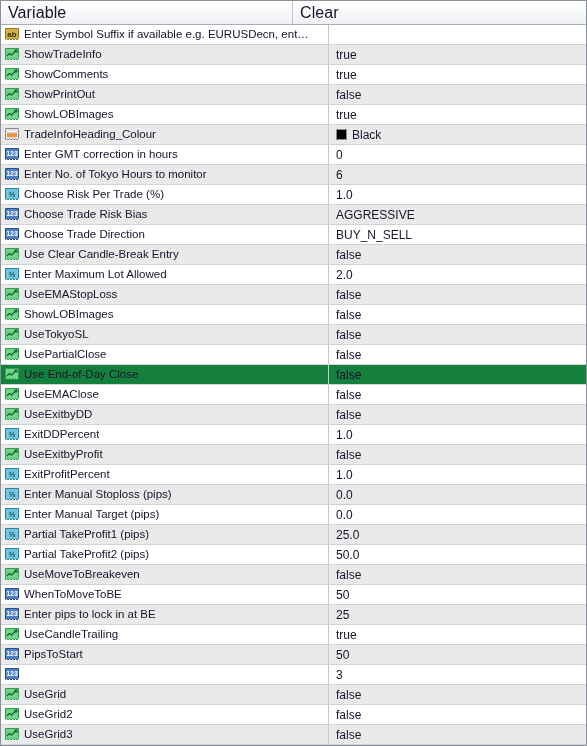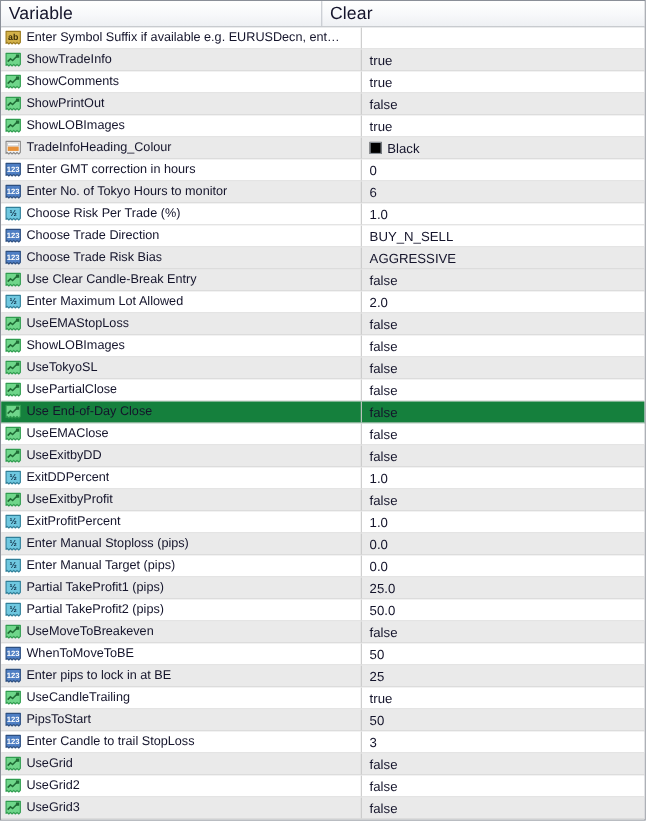--- a/index.html
+++ b/index.html
@@ -265,52 +265,52 @@
               <path d="M1.5 1.5 H14.5 V11.5 L13 13 L11.5 11.5 L10 13 L8.5 11.5 L7 13 L5.5 11.5 L4 13 L2.5 11.5 L1.5 12.5 Z" fill="#6fc8e0" stroke="#2f7f99" stroke-width="1" stroke-linejoin="round"></path>
               <text x="8" y="9.6" text-anchor="middle" font-family="&quot;Liberation Sans&quot;, sans-serif" font-size="8" font-weight="bold" fill="#12324a">½</text>
             </svg>
           </span>
           <span class="var-label">Choose Risk Per Trade (%)</span>
         </div>
         <div class="cell-val">
           <span class="val-label">1.0</span>
         </div>
       </div>
+      <div class="grid-row alt">
+        <div class="cell-var">
+          <span class="type-icon">
+            <svg width="16" height="15" viewBox="0 0 16 15">
+              <path d="M1.5 1.5 H14.5 V11.5 L13 13 L11.5 11.5 L10 13 L8.5 11.5 L7 13 L5.5 11.5 L4 13 L2.5 11.5 L1.5 12.5 Z" fill="#4f7fc4" stroke="#2d4f80" stroke-width="1" stroke-linejoin="round"></path>
+              <text x="8" y="9.4" text-anchor="middle" font-family="&quot;Liberation Sans&quot;, sans-serif" font-size="7" font-weight="bold" fill="#ffffff">123</text>
+            </svg>
+          </span>
+          <span class="var-label">Choose Trade Risk Bias</span>
+        </div>
+        <div class="cell-val">
+          <span class="val-label">AGGRESSIVE</span>
+        </div>
+      </div>
       <div class="grid-row">
         <div class="cell-var">
           <span class="type-icon">
             <svg width="16" height="15" viewBox="0 0 16 15">
               <path d="M1.5 1.5 H14.5 V11.5 L13 13 L11.5 11.5 L10 13 L8.5 11.5 L7 13 L5.5 11.5 L4 13 L2.5 11.5 L1.5 12.5 Z" fill="#4f7fc4" stroke="#2d4f80" stroke-width="1" stroke-linejoin="round"></path>
               <text x="8" y="9.4" text-anchor="middle" font-family="&quot;Liberation Sans&quot;, sans-serif" font-size="7" font-weight="bold" fill="#ffffff">123</text>
             </svg>
           </span>
           <span class="var-label">Choose Trade Direction</span>
         </div>
         <div class="cell-val">
           <span class="val-label">BUY_N_SELL</span>
         </div>
       </div>
       <div class="grid-row alt">
         <div class="cell-var">
           <span class="type-icon">
             <svg width="16" height="15" viewBox="0 0 16 15">
-              <path d="M1.5 1.5 H14.5 V11.5 L13 13 L11.5 11.5 L10 13 L8.5 11.5 L7 13 L5.5 11.5 L4 13 L2.5 11.5 L1.5 12.5 Z" fill="#4f7fc4" stroke="#2d4f80" stroke-width="1" stroke-linejoin="round"></path>
-              <text x="8" y="9.4" text-anchor="middle" font-family="&quot;Liberation Sans&quot;, sans-serif" font-size="7" font-weight="bold" fill="#ffffff">123</text>
-            </svg>
-          </span>
-          <span class="var-label">Choose Trade Risk Bias</span>
-        </div>
-        <div class="cell-val">
-          <span class="val-label">AGGRESSIVE</span>
-        </div>
-      </div>
-      <div class="grid-row alt">
-        <div class="cell-var">
-          <span class="type-icon">
-            <svg width="16" height="15" viewBox="0 0 16 15">
               <path d="M1.5 1.5 H14.5 V11.5 L13 13 L11.5 11.5 L10 13 L8.5 11.5 L7 13 L5.5 11.5 L4 13 L2.5 11.5 L1.5 12.5 Z" fill="#6fd68a" stroke="#2f9c4f" stroke-width="1" stroke-linejoin="round"></path>
               <polyline points="3,9 5.5,6.5 7.5,8 12,3.5" fill="none" stroke="#1f6b35" stroke-width="1.4"></polyline>
               <rect x="10.5" y="2.5" width="3" height="3" fill="#1f6b35"></rect>
             </svg>
           </span>
           <span class="var-label">Use Clear Candle-Break Entry</span>
         </div>
         <div class="cell-val">
           <span class="val-label">false</span>
         </div>
@@ -606,21 +606,20 @@
         </div>
       </div>
       <div class="grid-row">
         <div class="cell-var">
           <span class="type-icon">
             <svg width="16" height="15" viewBox="0 0 16 15">
               <path d="M1.5 1.5 H14.5 V11.5 L13 13 L11.5 11.5 L10 13 L8.5 11.5 L7 13 L5.5 11.5 L4 13 L2.5 11.5 L1.5 12.5 Z" fill="#4f7fc4" stroke="#2d4f80" stroke-width="1" stroke-linejoin="round"></path>
               <text x="8" y="9.4" text-anchor="middle" font-family="&quot;Liberation Sans&quot;, sans-serif" font-size="7" font-weight="bold" fill="#ffffff">123</text>
             </svg>
           </span>
-          <span class="var-label">Enter Candle to trail StopLoss</span>
         </div>
         <div class="cell-val">
           <span class="val-label">3</span>
         </div>
       </div>
       <div class="grid-row alt">
         <div class="cell-var">
           <span class="type-icon">
             <svg width="16" height="15" viewBox="0 0 16 15">
               <path d="M1.5 1.5 H14.5 V11.5 L13 13 L11.5 11.5 L10 13 L8.5 11.5 L7 13 L5.5 11.5 L4 13 L2.5 11.5 L1.5 12.5 Z" fill="#6fd68a" stroke="#2f9c4f" stroke-width="1" stroke-linejoin="round"></path>

